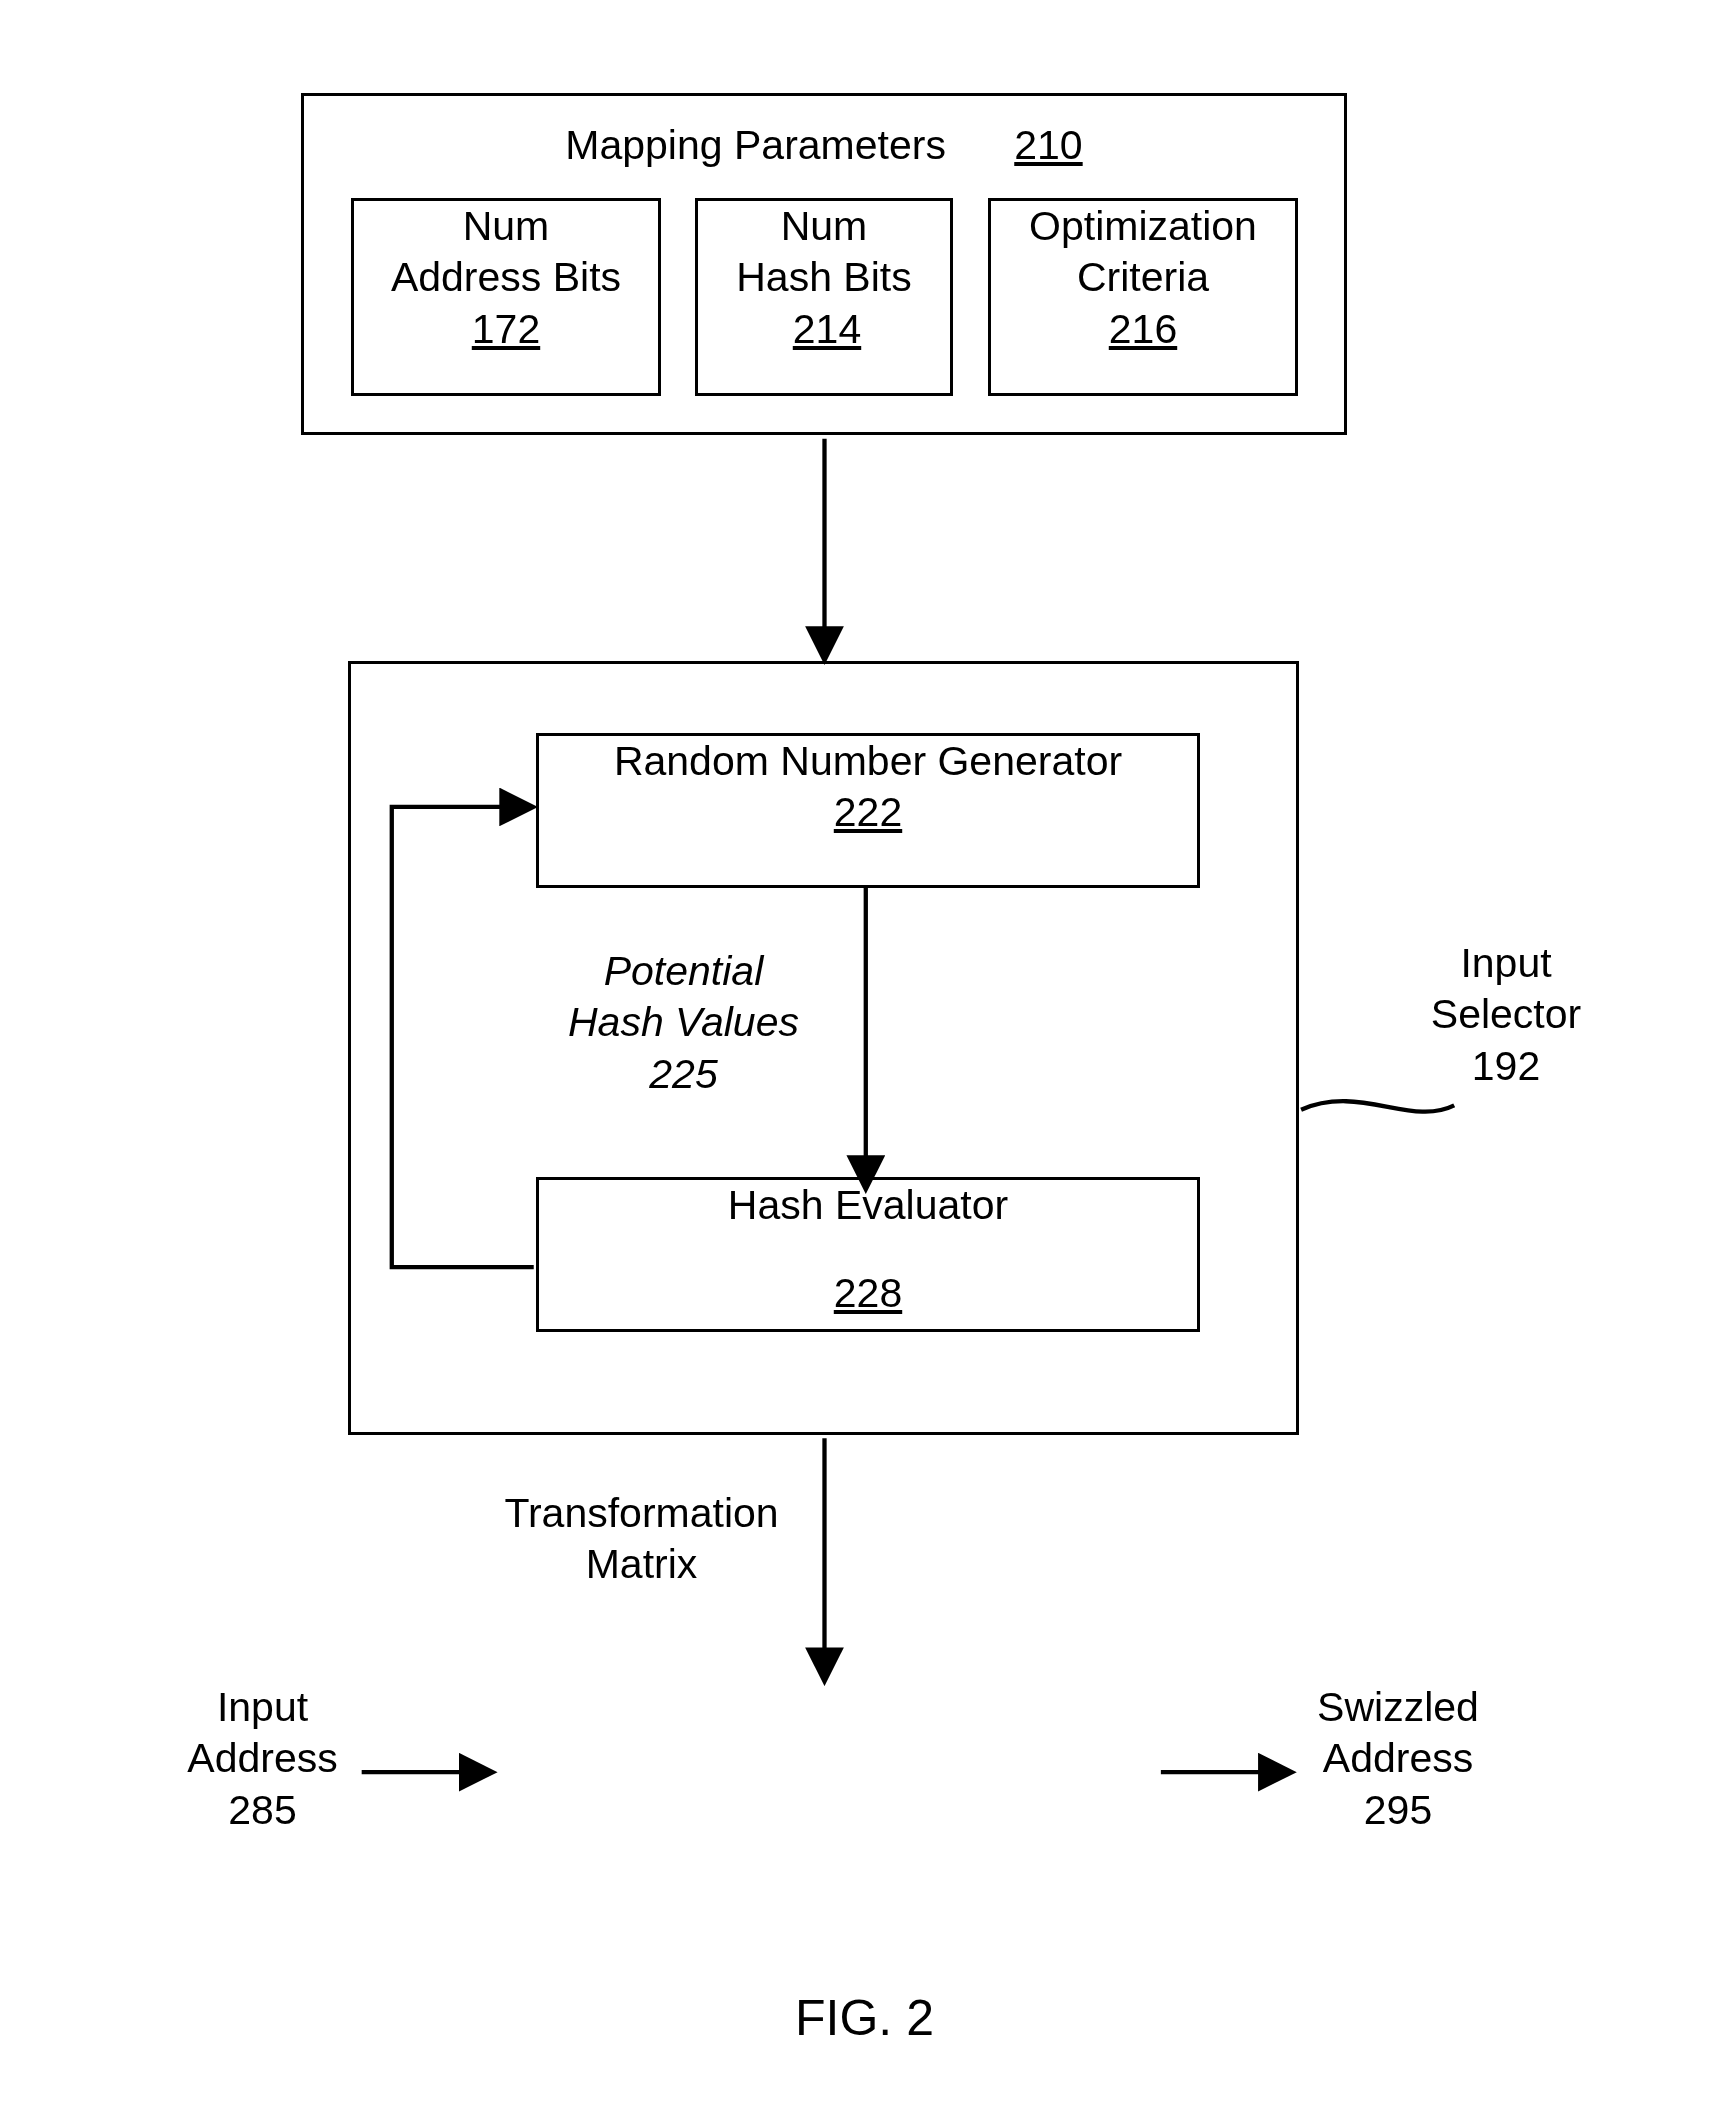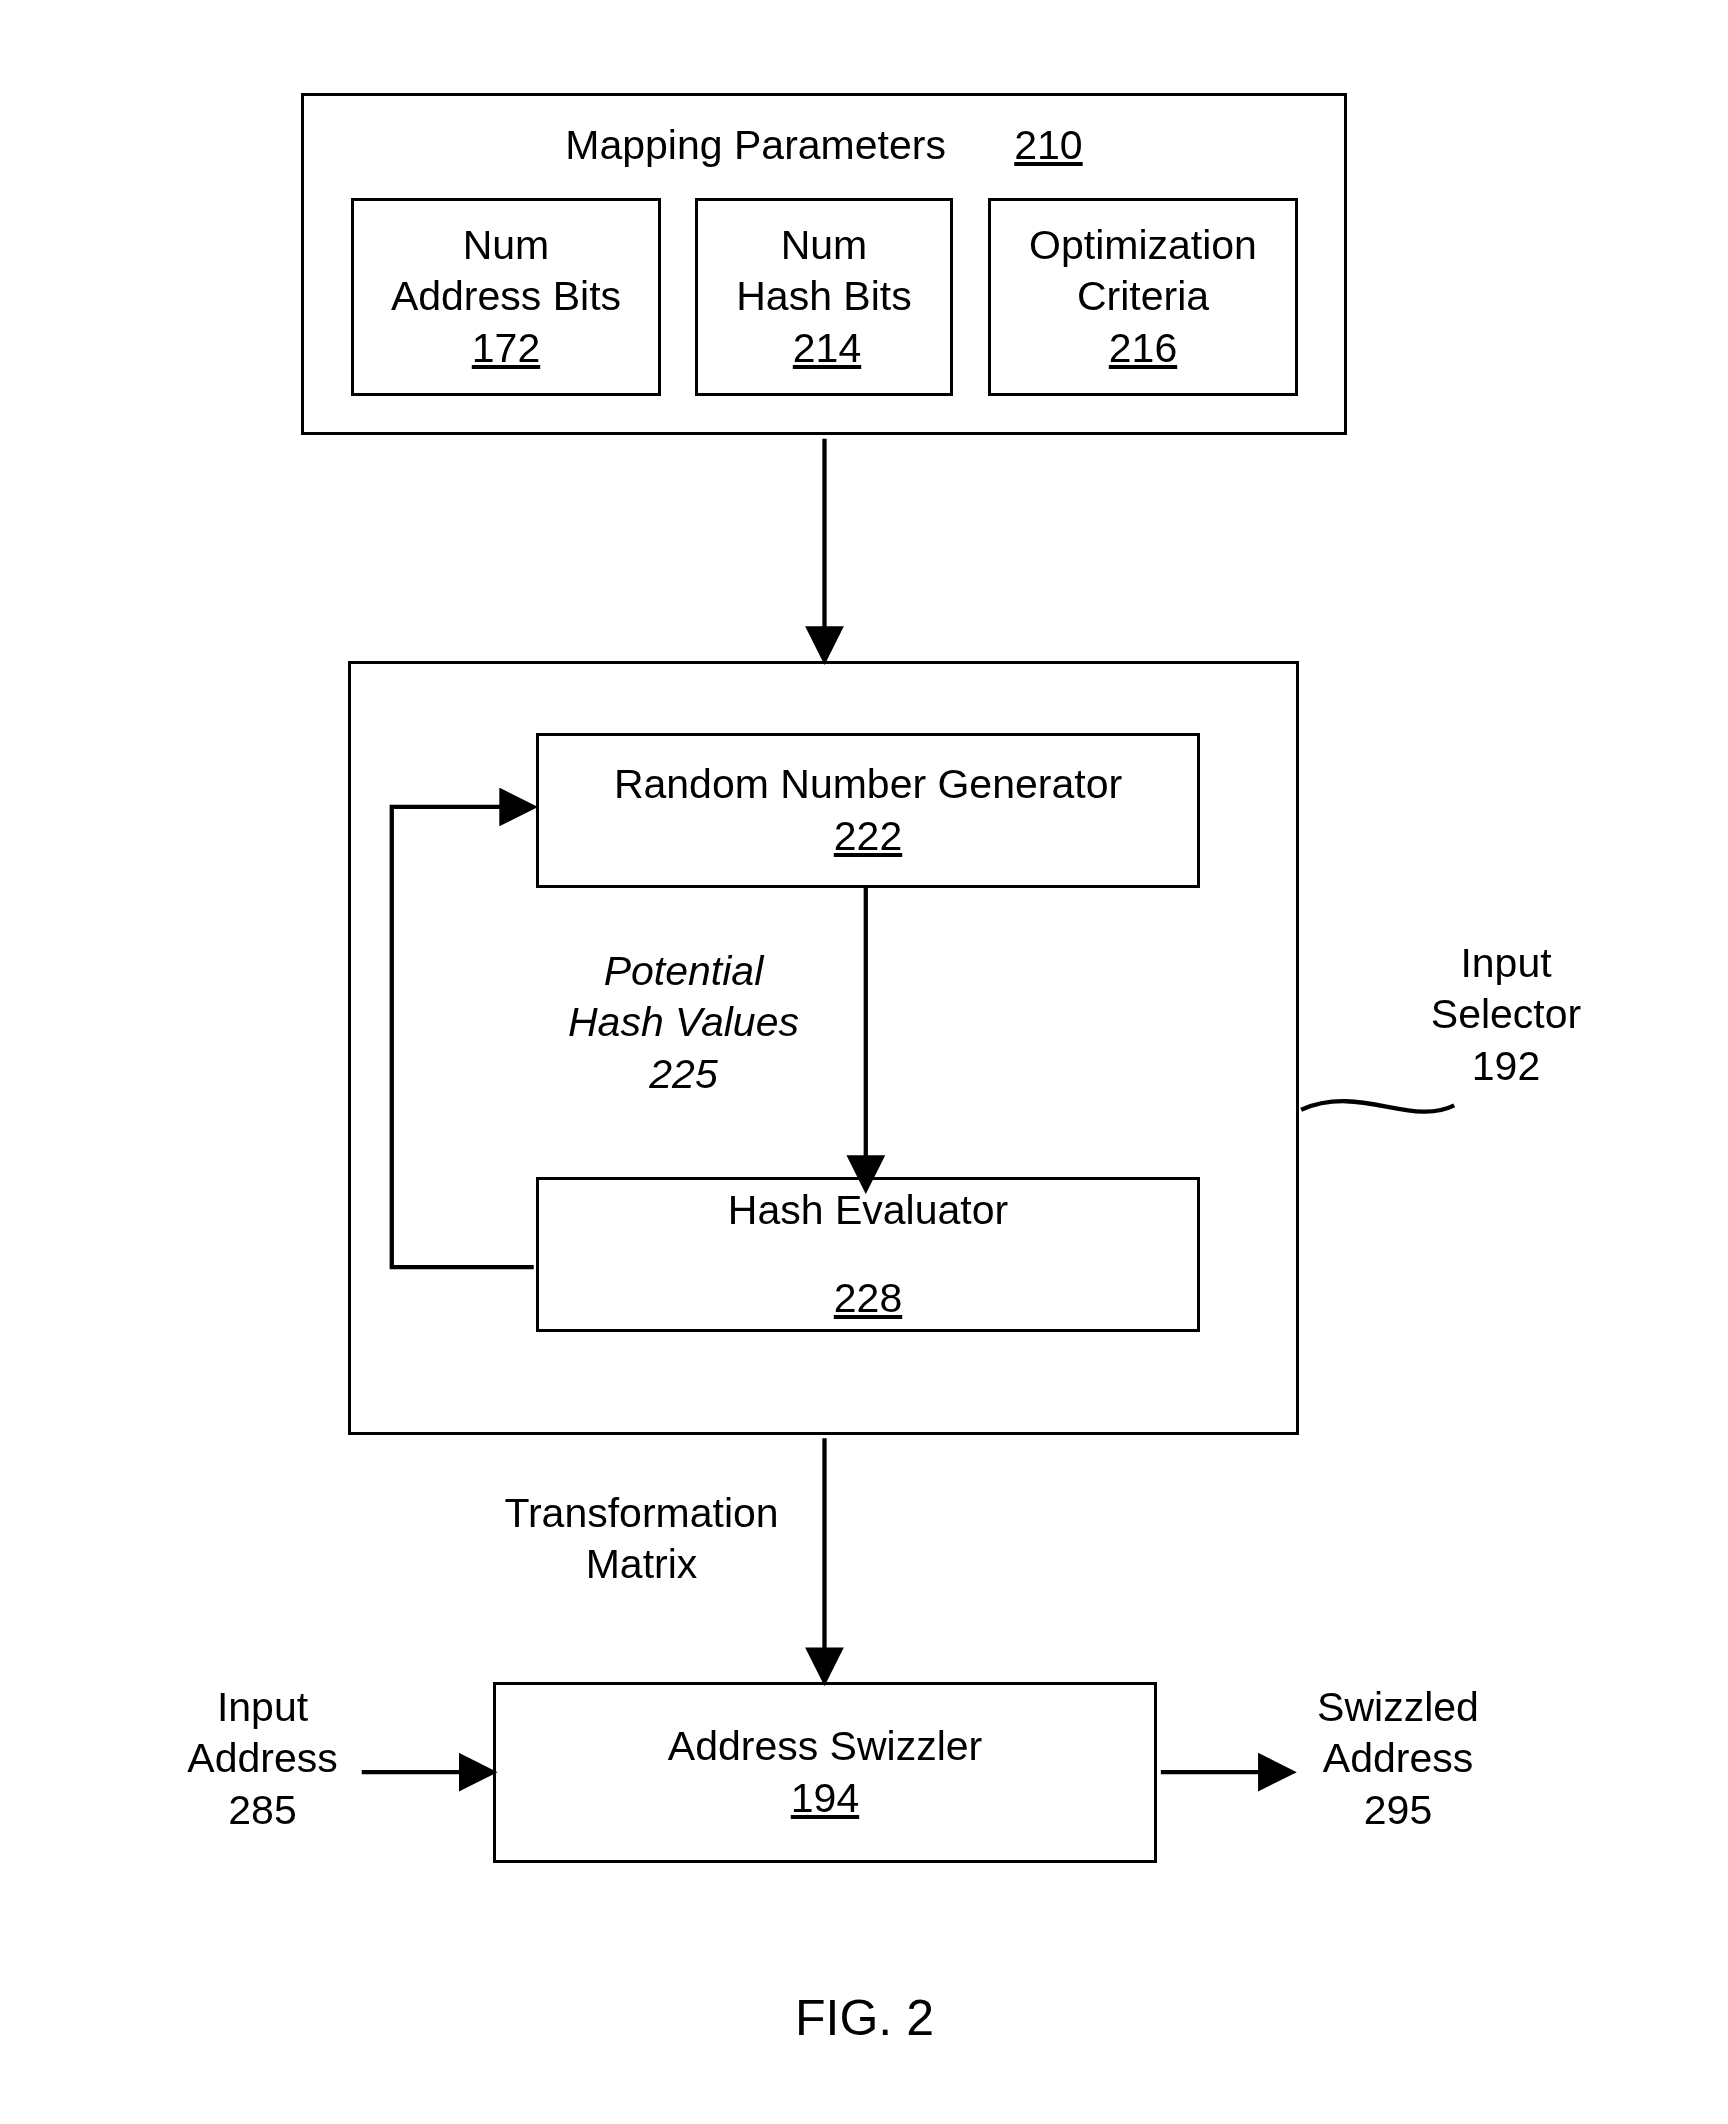--- a/index.html
+++ b/index.html
@@ -3,21 +3,21 @@
 <meta charset="utf-8">
 <style>
   * { box-sizing: border-box; }
   html, body { margin:0; padding:0; width:1729px; height:2124px; background:#fff; font-family:Arial, Helvetica, sans-serif; color:#000; }
   .canvas { position:relative; width:1729px; height:2124px; }
   .box { position:absolute; border:3.4px solid #000; background:#fff; }
   .inner { position:absolute; border:3.4px solid #000; background:#fff; text-align:center; }
   .lbl { position:absolute; font-size:41px; text-align:center; line-height:1.25; }
   .ul { text-decoration:underline; }
   svg.overlay { position:absolute; left:0; top:0; width:1729px; height:2124px; }
-  .t-center { display:flex; align-items:center; justify-content:center; flex-direction:column; }
+  .t-center { display:flex; align-items:center; justify-content:flex-start; flex-direction:column; }
 </style>
 </head>
 <body>
 
 <div class="canvas">
 
   <div class="box" style="left:301px; top:93px; width:1046px; height:342px;">
     <div class="lbl" style="left:0; right:0; top:24px;">
       <span>Mapping Parameters</span>
       &nbsp;&nbsp;&nbsp;&nbsp;
@@ -66,24 +66,20 @@
     <div>Input</div>
     <div>Selector</div>
     <div>192</div>
   </div>
 
   <div class="lbl" style="left:478px; top:1488px; width:327px;">
     <div>Transformation</div>
     <div>Matrix</div>
   </div>
 
-  <div class="box t-center" style="left:493px; top:1682px; width:664px; height:181px; flex-direction:column;">
-    <div class="lbl" style="position:static;">Address Swizzler</div>
-    <div class="lbl ul" style="position:static;">194</div>
-  </div>
 
   <div class="lbl" style="left:168px; top:1682px; width:189px;">
     <div>Input</div>
     <div>Address</div>
     <div>285</div>
   </div>
 
   <div class="lbl" style="left:1295px; top:1682px; width:206px;">
     <div>Swizzled</div>
     <div>Address</div>

